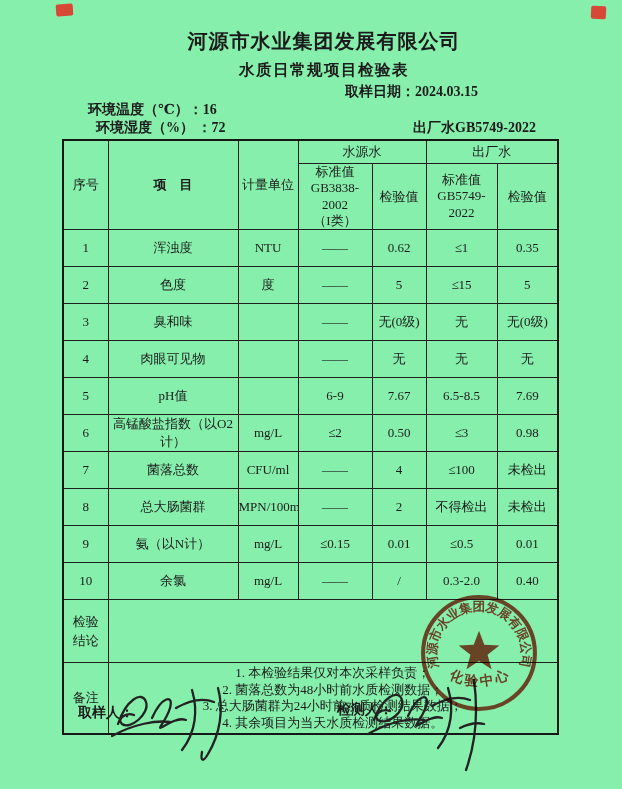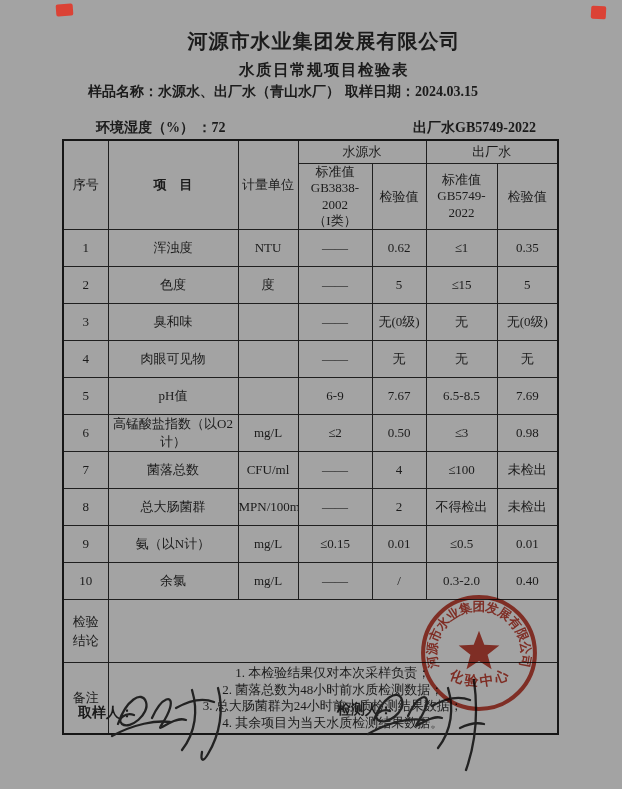--- a/index.html
+++ b/index.html
@@ -1,19 +1,19 @@
 <!DOCTYPE html>
 <html><head>
 <meta charset="utf-8">
 <style>
   html,body{margin:0;padding:0;background:#ffffff;}
   .page{
     position:relative;
     width:622px;height:789px;
-    background:#a3a3a3;
+    background:#86efac;
     font-family:"Liberation Serif","DejaVu Serif",serif;
     color:#1b1b1b;
     overflow:hidden;
   }
   .abs{position:absolute;}
   .title-wrap{left:324px;top:28px;transform:translateX(-50%);text-align:center;white-space:nowrap;}
   .title-main{font-size:20px;font-weight:700;letter-spacing:1px;}
   .title-sub{font-size:15.5px;font-weight:700;letter-spacing:1.5px;margin-top:5px;}
   .info{font-size:14px;font-weight:600;white-space:pre;}
   
@@ -54,23 +54,23 @@
 <div class="page">
 
   <div class="abs red-mark" style="left:56px;top:4px;width:17px;height:12px;transform:rotate(-4deg);"></div>
   <div class="abs red-mark" style="left:591px;top:6px;width:15px;height:13px;transform:rotate(3deg);"></div>
 
   <div class="abs title-wrap">
     <div class="title-main">河源市水业集团发展有限公司</div>
     <div class="title-sub">水质日常规项目检验表</div>
   </div>
 
-  <div class="abs info" style="left:88px;top:83px;"><span>样品名称：</span><span>水源水、出厂水（青山水厂）</span></div>
   <div class="abs info" style="left:345px;top:83px;"><span>取样日期：</span><span>2024.03.15</span></div>
 
+  <div class="abs info" style="left:88px;top:101px;"><span>环境温度（℃）：</span><span>16</span></div>
 
   <div class="abs info" style="left:96px;top:119px;"><span>环境湿度（%） ：</span><span>72</span></div>
   <div class="abs info" style="left:413px;top:119px;"><span>出厂水GB5749-2022</span></div>
 
   <table class="report abs" style="left:62px;top:139px;">
     <colgroup>
       <col style="width:45px">
         <col style="width:130px">
         <col style="width:60px">
       <col style="width:74px">

